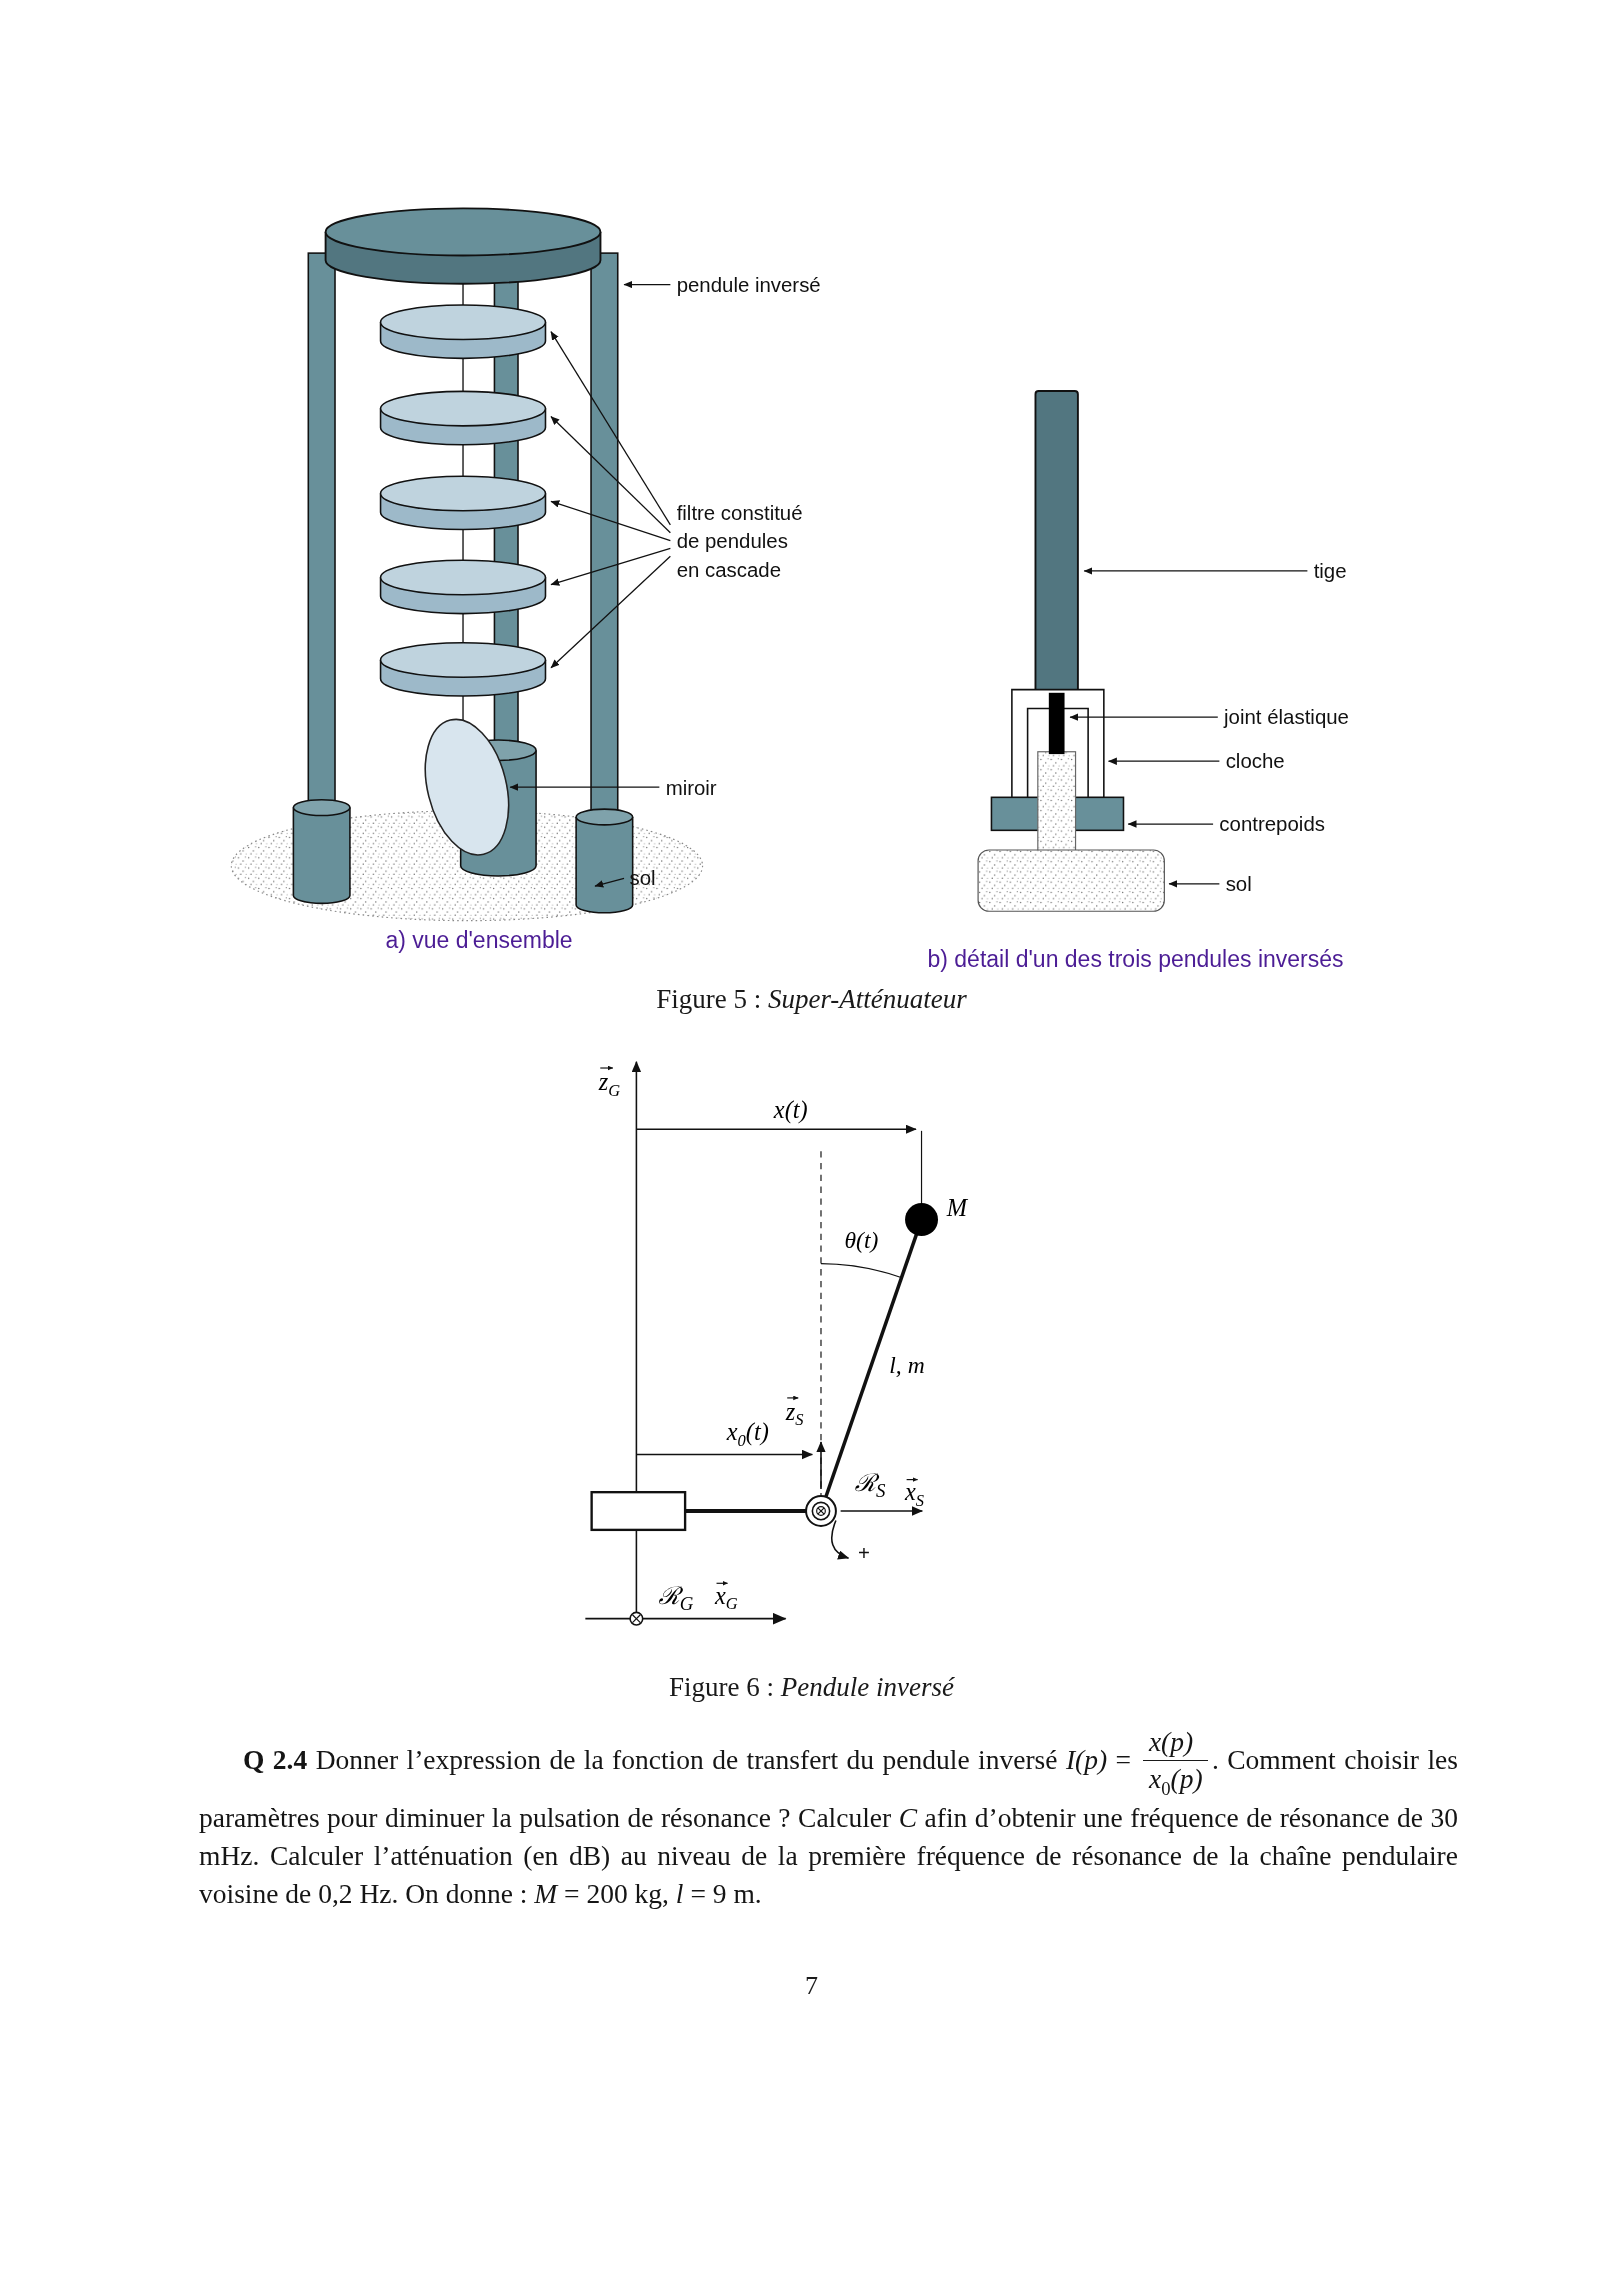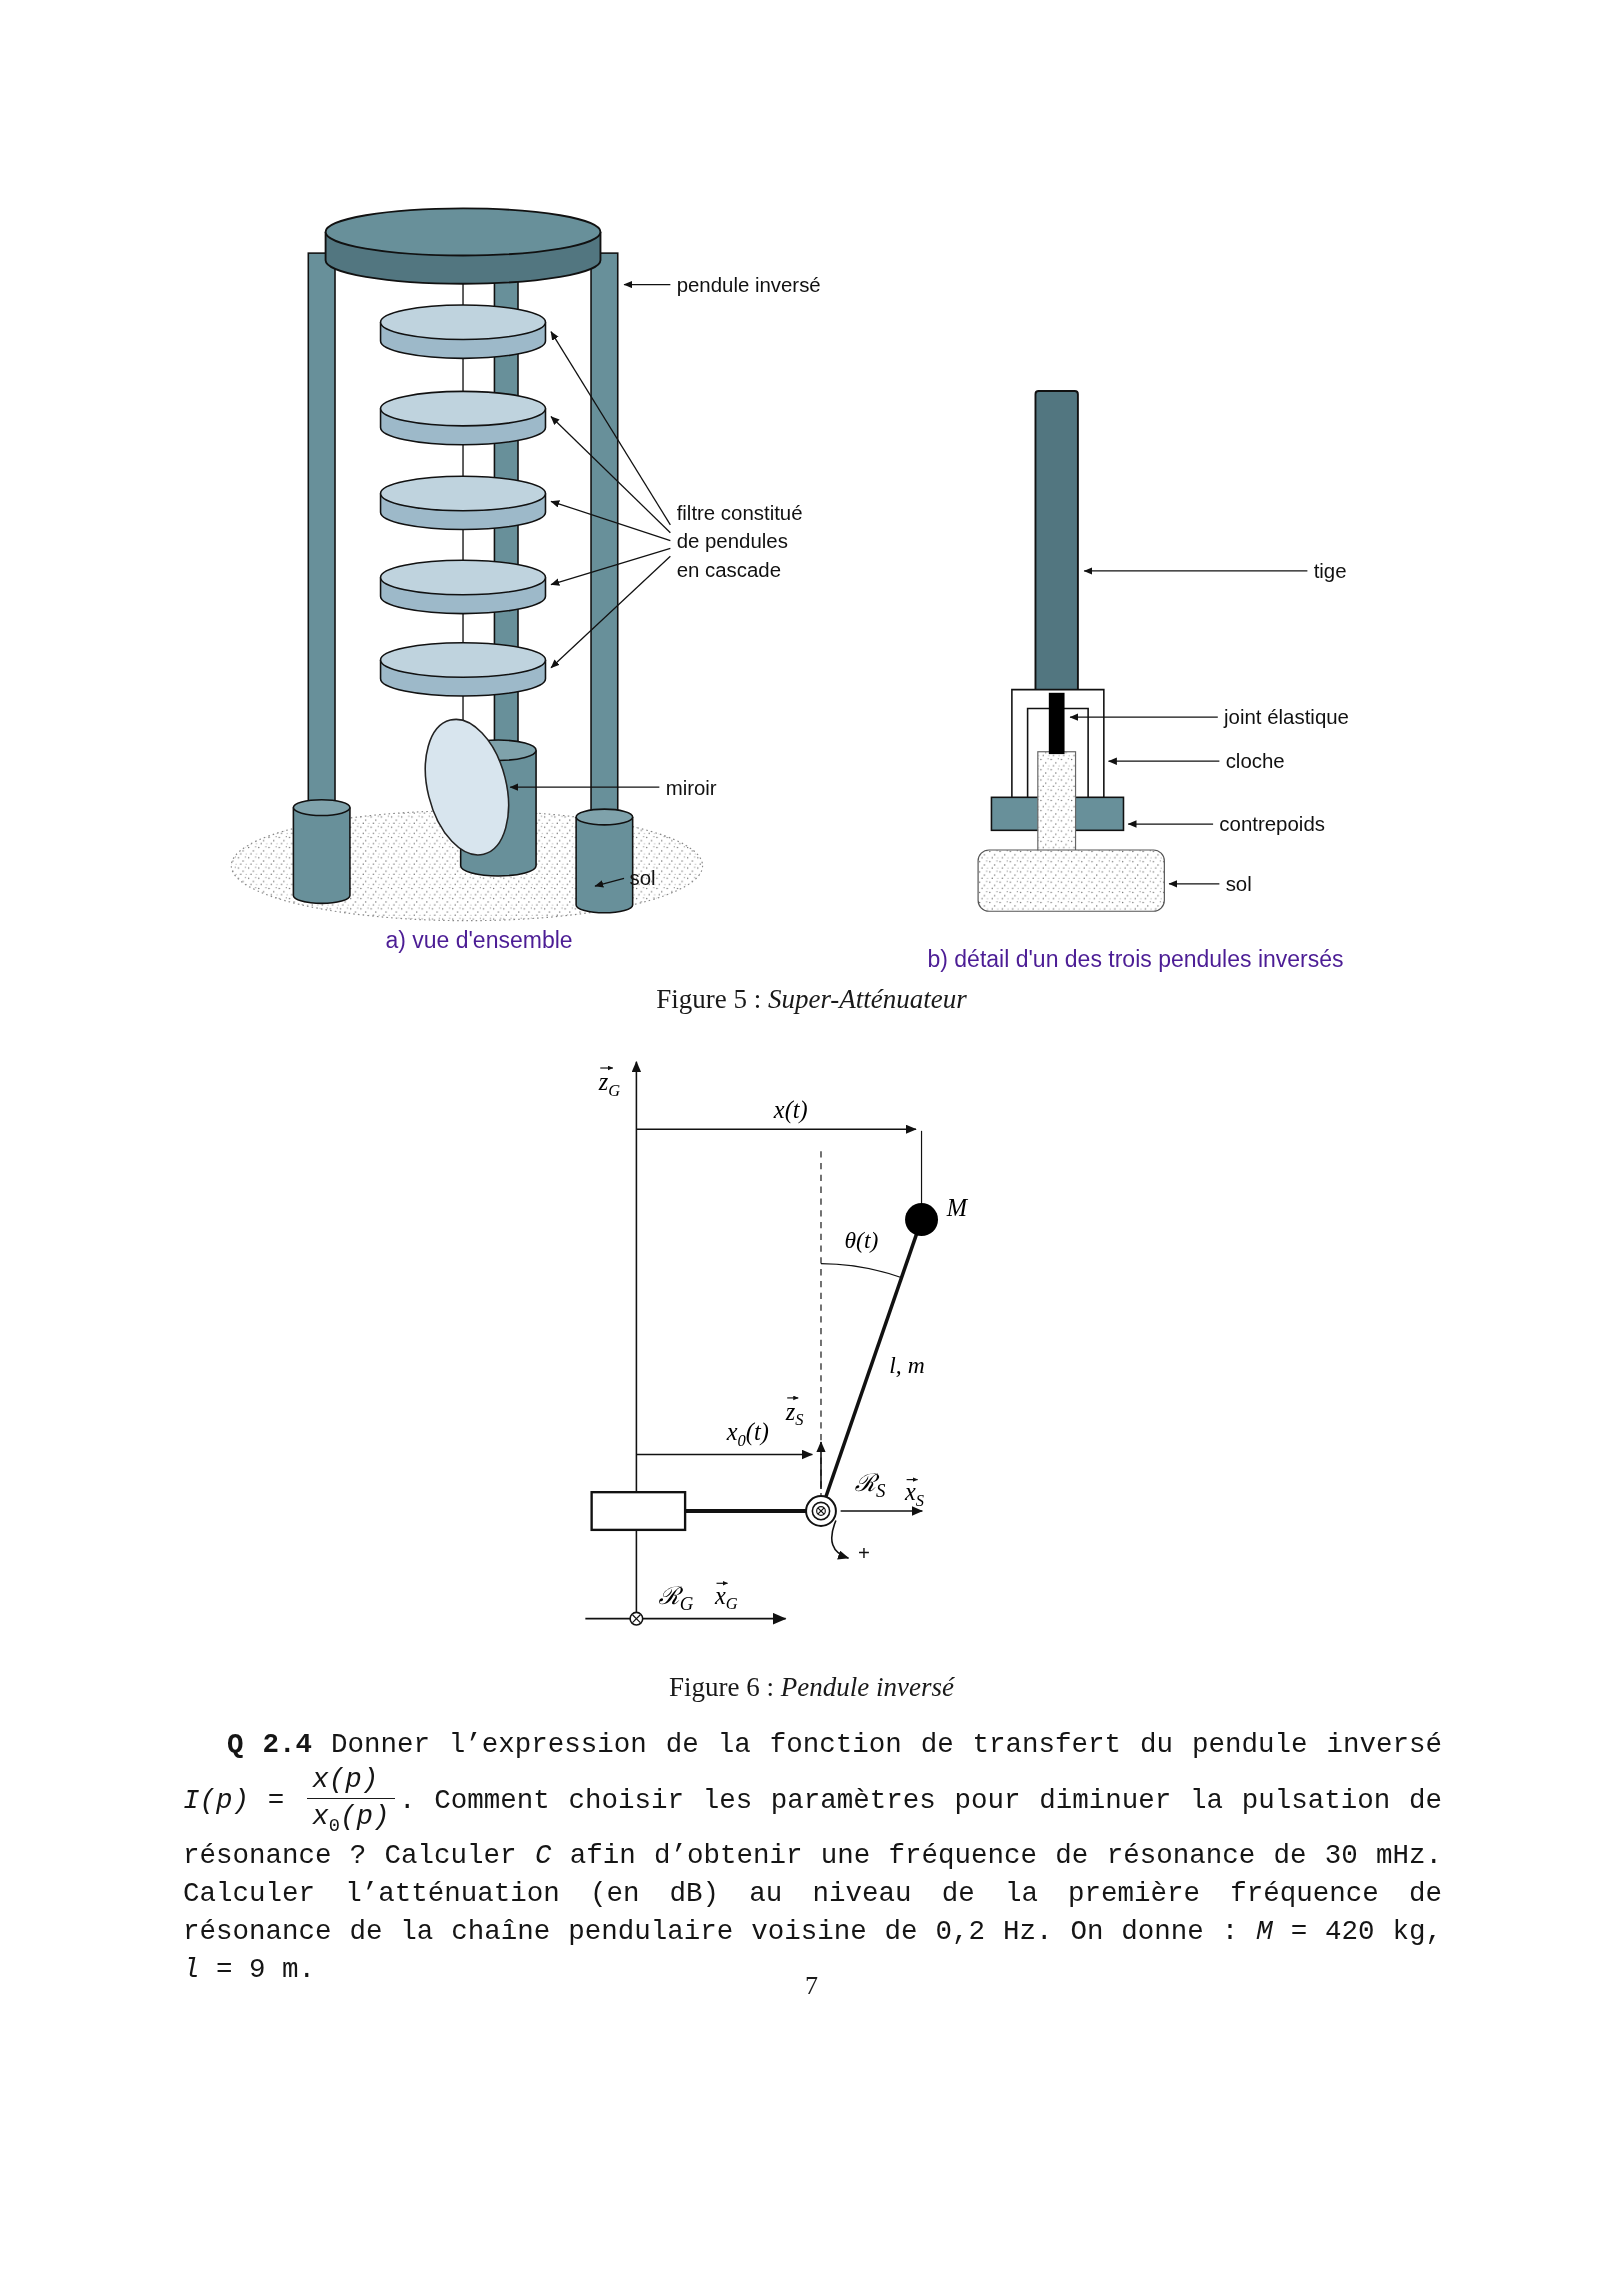--- a/index.html
+++ b/index.html
@@ -242,29 +242,29 @@
   <text x="392" y="650" font-size="30">+</text>
   <text class="math" x="138" y="706" font-size="37"><tspan>ℛ</tspan><tspan font-size="24" dy="8">G</tspan></text>
   <text class="math" x="210" y="706"><tspan>x</tspan><tspan font-size="21" dy="7">G</tspan></text>
 </svg>
 
 <div class="abs figcap center" style="left:183px;top:1672px;width:1257px;">
   <span>Figure 6 :</span>
   <i>Pendule inversé</i>
 </div>
 
-<div class="abs question" style="left:183px;top:1726px;font-family:Liberation Mono, monospace;">
+<div class="abs question" style="left:199px;top:1726px;">
   <b>Q 2.4</b>
   <span>Donner l’expression de la fonction de transfert du pendule inversé</span>
   <i>I(p)</i>
   <span>=</span>
   <span class="frac"><span class="num"><i>x(p)</i></span><span class="den"><i>x</i><sub>0</sub><i>(p)</i></span></span><span>.</span>
   <span>Comment choisir les paramètres pour diminuer la pulsation de résonance ? Calculer</span>
   <i>C</i>
   <span>afin d’obtenir une fréquence de résonance de 30 mHz. Calculer l’atténuation (en dB) au niveau de la première fréquence de résonance de la chaîne pendulaire voisine de 0,2 Hz. On donne :</span>
   <i>M</i>
-  <span>= 420 kg,</span>
+  <span>= 200 kg,</span>
   <i>l</i>
   <span>= 9 m.</span>
 </div>
 
 <div class="abs pagenum center" style="left:183px;top:1971px;width:1257px;">7</div>
 
 
 </body></html>

